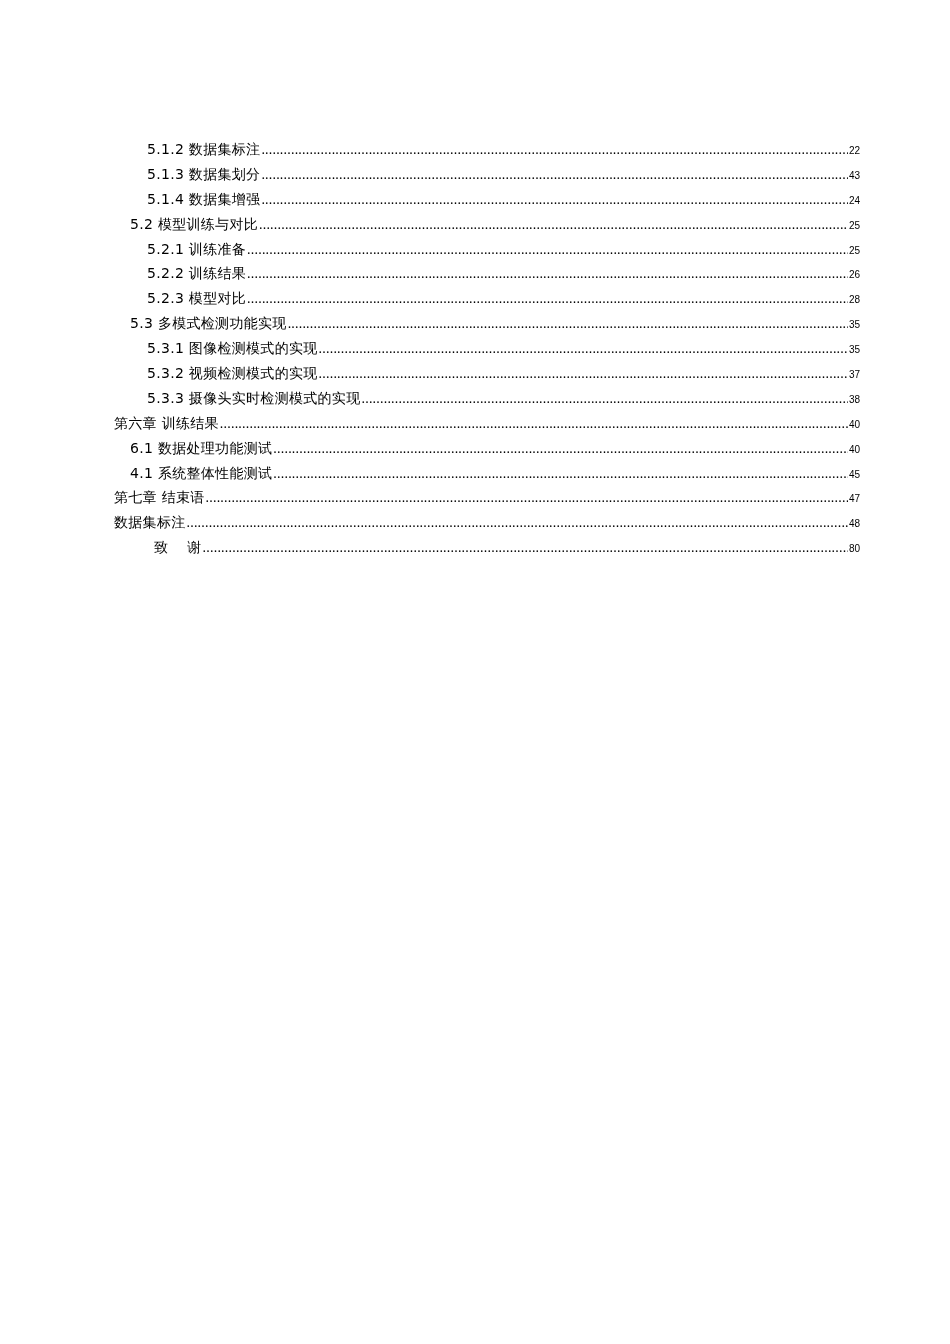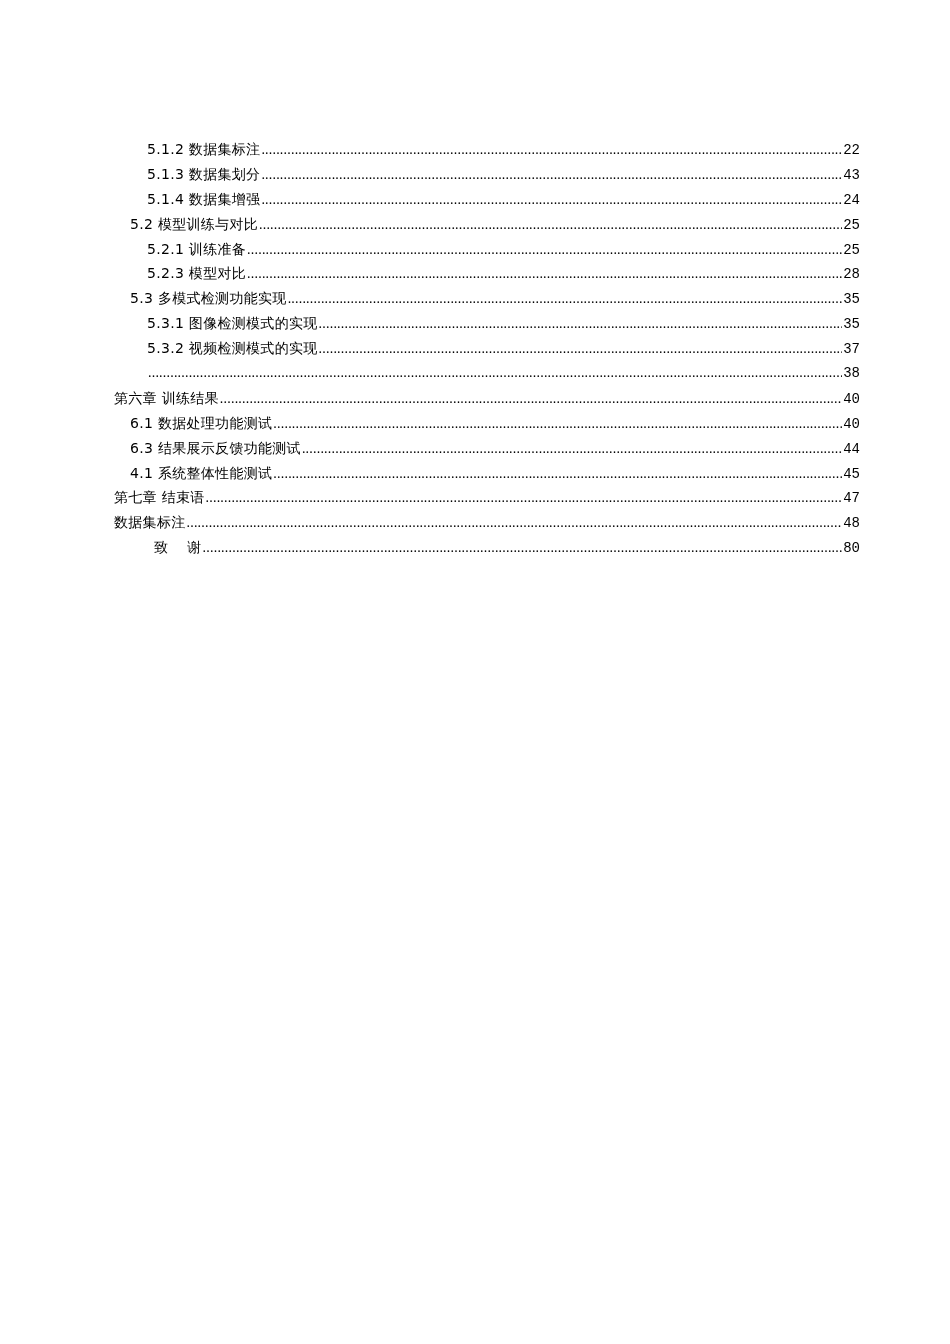--- a/index.html
+++ b/index.html
@@ -43,22 +43,22 @@
       font-family: "Liberation Serif", serif;
       font-size: 14px;
       letter-spacing: 0.2px;
       color: #000;
     }
     .toc-leader::before {
       content: "................................................................................................................................................................................................................................................................................................................";
     }
     .toc-page {
       flex: 0 0 auto;
-      font-family: Liberation Mono, monospace;
-      font-size: 14px;
+      font-family: Liberation Sans, sans-serif;
+      font-size: 10px;
       text-align: right;
     }
   </style>
 </head>
 <body>
 
 <div class="toc">
   <div class="toc-row lvl3">
     <span class="toc-title">5.1.2 数据集标注</span>
     <span class="toc-leader"></span>
@@ -78,57 +78,58 @@
     <span class="toc-title">5.2  模型训练与对比</span>
     <span class="toc-leader"></span>
     <span class="toc-page">25</span>
   </div>
   <div class="toc-row lvl3">
     <span class="toc-title">5.2.1  训练准备</span>
     <span class="toc-leader"></span>
     <span class="toc-page">25</span>
   </div>
   <div class="toc-row lvl3">
+    <span class="toc-title">5.2.2  训练结果</span>
+    <span class="toc-leader"></span>
+    <span class="toc-page">26</span>
+  </div>
+  <div class="toc-row lvl3">
     <span class="toc-title">5.2.3  模型对比</span>
     <span class="toc-leader"></span>
     <span class="toc-page">28</span>
   </div>
   <div class="toc-row lvl2">
     <span class="toc-title">5.3  多模式检测功能实现</span>
     <span class="toc-leader"></span>
     <span class="toc-page">35</span>
   </div>
   <div class="toc-row lvl3">
     <span class="toc-title">5.3.1  图像检测模式的实现</span>
     <span class="toc-leader"></span>
     <span class="toc-page">35</span>
   </div>
   <div class="toc-row lvl3">
     <span class="toc-title">5.3.2  视频检测模式的实现</span>
     <span class="toc-leader"></span>
     <span class="toc-page">37</span>
   </div>
   <div class="toc-row lvl3">
+    <span class="toc-title">5.3.3  摄像头实时检测模式的实现</span>
     <span class="toc-leader"></span>
     <span class="toc-page">38</span>
   </div>
   <div class="toc-row lvl1">
     <span class="toc-title">第六章  训练结果</span>
     <span class="toc-leader"></span>
     <span class="toc-page">40</span>
   </div>
   <div class="toc-row lvl2">
     <span class="toc-title">6.1  数据处理功能测试</span>
     <span class="toc-leader"></span>
     <span class="toc-page">40</span>
-  </div>
-  <div class="toc-row lvl2">
-    <span class="toc-title">6.3  结果展示反馈功能测试</span>
-    <span class="toc-leader"></span>
-    <span class="toc-page">44</span>
   </div>
   <div class="toc-row lvl2">
     <span class="toc-title">4.1  系统整体性能测试</span>
     <span class="toc-leader"></span>
     <span class="toc-page">45</span>
   </div>
   <div class="toc-row lvl1">
     <span class="toc-title">第七章  结束语</span>
     <span class="toc-leader"></span>
     <span class="toc-page">47</span>

